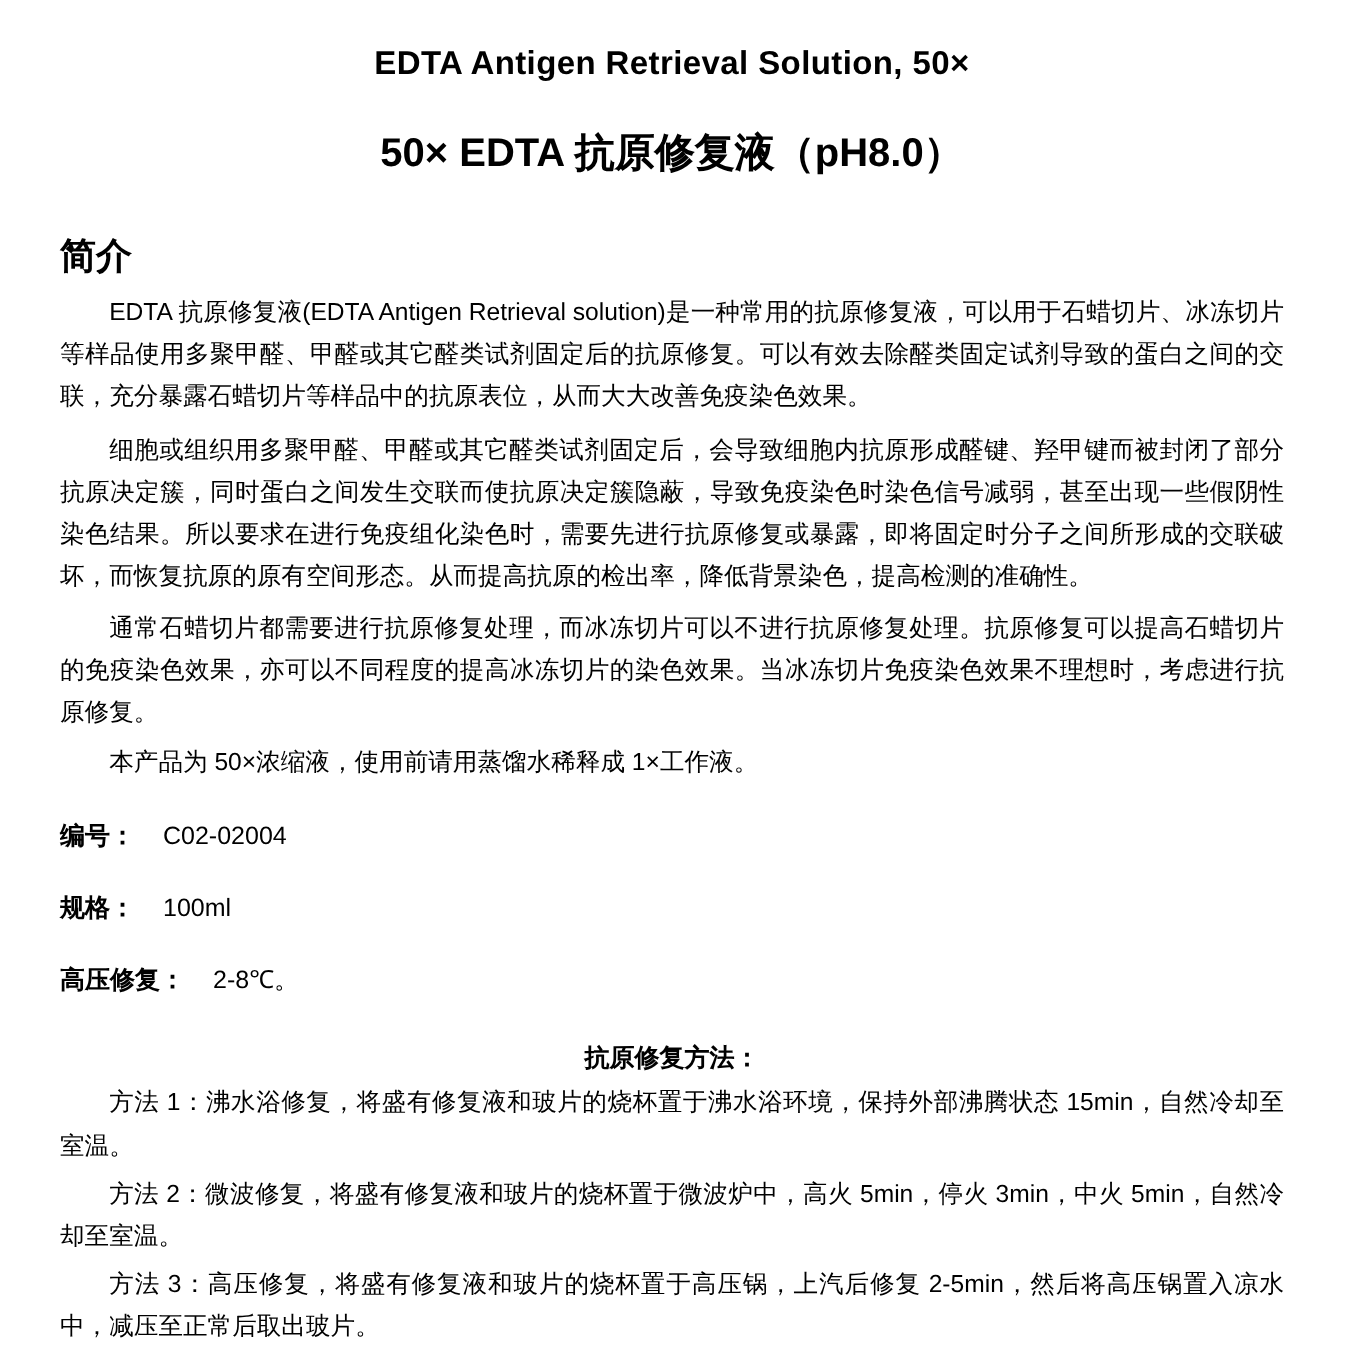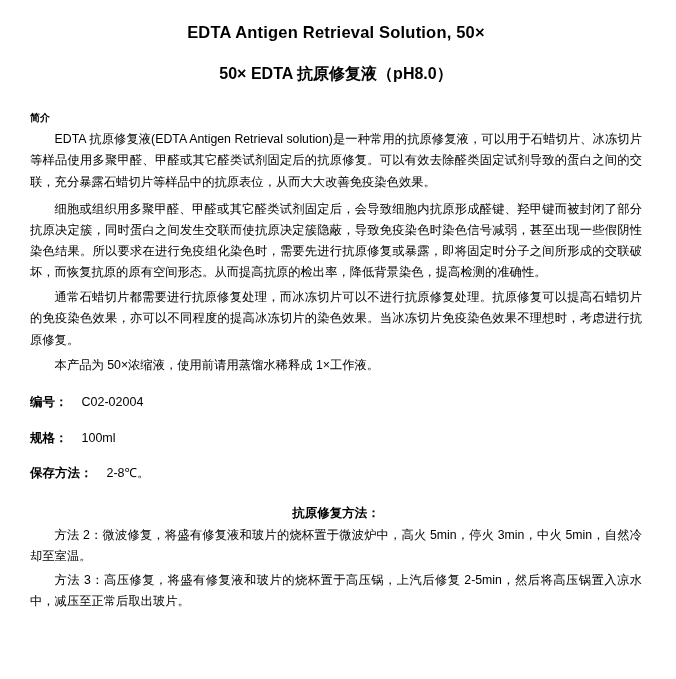--- a/index.html
+++ b/index.html
@@ -24,27 +24,27 @@
   .title-en {
     text-align: center;
     font-size: 16.5px;
     font-weight: bold;
     letter-spacing: 0.2px;
     margin: 8px 0 0 0;
     line-height: 1.3;
   }
   .title-cn {
     text-align: center;
-    font-size: 16px;
+    font-size: 20px;
     font-weight: bold;
     margin: 21px 0 0 0;
     line-height: 1.3;
   }
   .section-head {
-    font-size: 10px;
+    font-size: 18px;
     font-weight: bold;
     margin: 26px 0 0 0;
     line-height: 1.4;
   }
   .para {
     font-size: 12.3px;
     line-height: 1.72;
     text-align: justify;
     text-justify: inter-ideograph;
     margin: 4px 0 0 0;
@@ -102,22 +102,23 @@
     <span class="label">编号：</span>
     <span class="value">C02-02004</span>
   </div>
 
   <div class="fieldrow">
     <span class="label">规格：</span>
     <span class="value">100ml</span>
   </div>
 
   <div class="fieldrow">
-    <span class="label">保存方法：</span>
+    <span class="label">高压修复：</span>
     <span class="value">2-8℃。</span>
   </div>
 
   <div class="method-head">抗原修复方法：</div>
 
+  <p class="method">方法 1：沸水浴修复，将盛有修复液和玻片的烧杯置于沸水浴环境，保持外部沸腾状态 15min，自然冷却至室温。</p>
   <p class="method">方法 2：微波修复，将盛有修复液和玻片的烧杯置于微波炉中，高火 5min，停火 3min，中火 5min，自然冷却至室温。</p>
   <p class="method">方法 3：高压修复，将盛有修复液和玻片的烧杯置于高压锅，上汽后修复 2-5min，然后将高压锅置入凉水中，减压至正常后取出玻片。</p>
 
 </div>
 
 </body></html>

